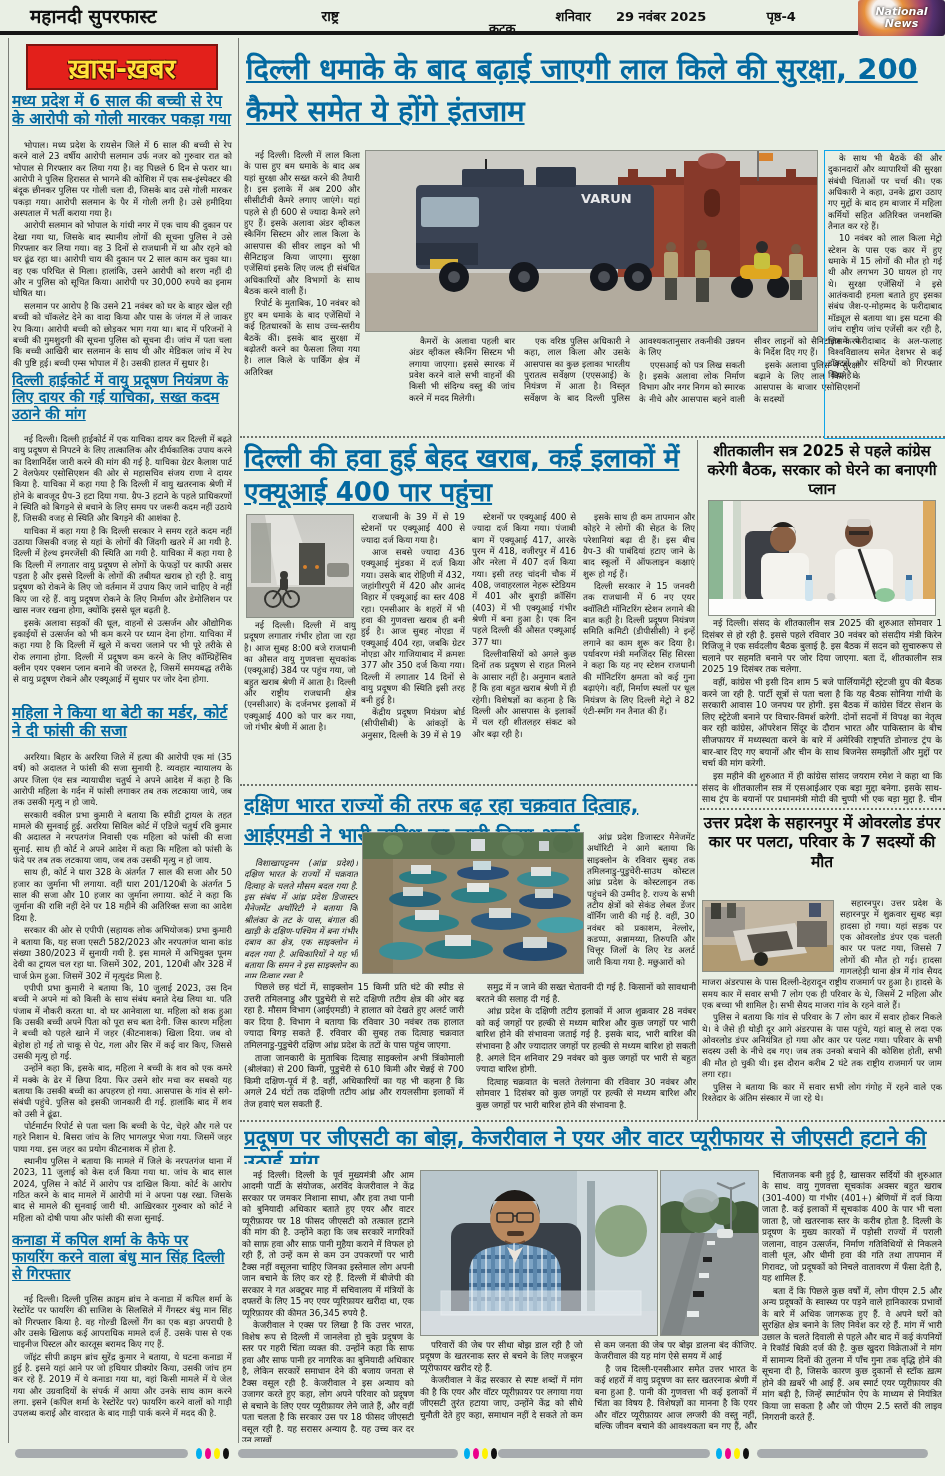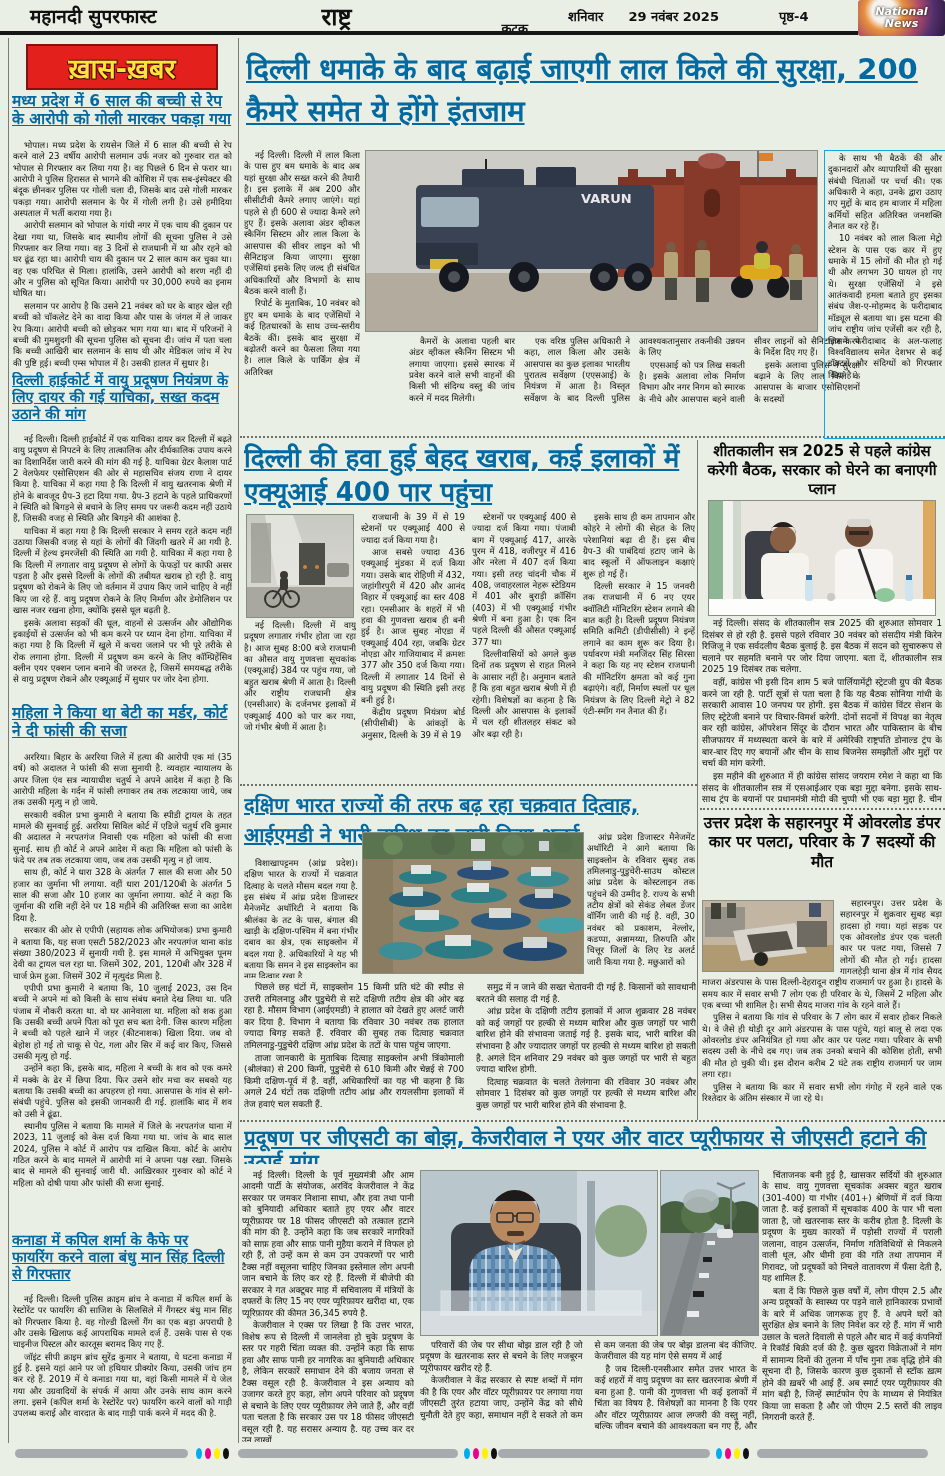--- a/index.html
+++ b/index.html
@@ -26,21 +26,21 @@
   .logo{border-radius:3px;display:flex;flex-direction:column;align-items:center;justify-content:center;
         background:radial-gradient(circle at 30% 30%,#f6f2ee 0 18%,#e8913c 30%,#a8486b 55%,#53306e 75%,#2c1a3c 100%);
         color:#fff;font-weight:700;font-style:italic;line-height:1.05;font-size:11px;
         text-shadow:0 0 3px #000;}
 </style>
 </head>
 <body>
 
 <div class="abs mast" style="left:0;top:0;width:945px;height:31px;background:#e9efe4;padding:0;">
   <div class="mastitem" style="font-size:19px;margin-left:30px;">महानदी सुपरफास्ट</div>
-  <div class="mastitem" style="font-size:24px;margin-left:165px;">राष्ट्र</div>
+  <div class="mastitem" style="font-size:14px;margin-left:165px;">राष्ट्र</div>
   <div class="mastitem" style="font-size:13px;margin-left:150px;margin-top:24px;">कटक</div>
   <div class="mastitem" style="font-size:13px;margin-left:40px;">शनिवार</div>
   <div class="mastitem" style="font-size:13px;margin-left:25px;">29 नवंबर 2025</div>
   <div class="mastitem" style="font-size:13px;margin-left:60px;">पृष्ठ-4</div>
 </div>
 <div class="abs logo" style="left:858px;top:0;width:87px;height:36px;">
   <span>National</span>
   <span>News</span>
 </div>
 <div class="abs" style="left:0;top:31px;width:858px;height:4px;background:#161616;"></div>
@@ -72,20 +72,21 @@
 </div>
 
 <div class="abs hl" style="left:12px;top:704px;width:220px;height:44px;font-size:15.5px;">महिला ने किया था बेटी का मर्डर, कोर्ट ने दी फांसी की सजा</div>
 <div class="abs bt" style="left:13px;top:752px;width:219px;height:476px;">
   <p>अररिया। बिहार के अररिया जिले में हत्या की आरोपी एक मां (35 वर्ष) को अदालत ने फांसी की सजा सुनायी है. व्यवहार न्यायालय के अपर जिला एंव सत्र न्यायाधीश चतुर्थ ने अपने आदेश में कहा है कि आरोपी महिला के गर्दन में फांसी लगाकर तब तक लटकाया जाये, जब तक उसकी मृत्यु न हो जाये.</p>
   <p>सरकारी वकील प्रभा कुमारी ने बताया कि स्पीडी ट्रायल के तहत मामले की सुनवाई हुई. अररिया सिविल कोर्ट में एडिजे चतुर्थ रवि कुमार की अदालत ने नरपतगंज निवासी एक महिला को फांसी की सजा सुनाई. साथ ही कोर्ट ने अपने आदेश में कहा कि महिला को फांसी के फंदे पर तब तक लटकाया जाय, जब तक उसकी मृत्यु न हो जाय.</p>
   <p>साथ ही, कोर्ट ने धारा 328 के अंतर्गत 7 साल की सजा और 50 हजार का जुर्माना भी लगाया. वहीं धारा 201/120बी के अंतर्गत 5 साल की सजा और 10 हजार का जुर्माना लगाया. कोर्ट ने कहा कि जुर्माना की राशि नहीं देने पर 18 महीने की अतिरिक्त सजा का आदेश दिया है.</p>
   <p>सरकार की ओर से एपीपी (सहायक लोक अभियोजक) प्रभा कुमारी ने बताया कि, यह सजा एसटी 582/2023 और नरपतगंज थाना कांड संख्या 380/2023 में सुनायी गयी है. इस मामले में अभियुक्त पूनम देवी का ट्रायल चल रहा था. जिसमें 302, 201, 120बी और 328 में चार्ज फ्रेम हुआ. जिसमें 302 में मृत्युदंड मिला है.</p>
   <p>एपीपी प्रभा कुमारी ने बताया कि, 10 जुलाई 2023, उस दिन बच्ची ने अपने मां को किसी के साथ संबंध बनाते देख लिया था. पति पंजाब में नौकरी करता था. वो घर आनेवाला था. महिला को शक हुआ कि उसकी बच्ची अपने पिता को पूरा सच बता देगी. जिस कारण महिला ने बच्ची को पहले खाने में जहर (कीटनाशक) खिला दिया. जब वो बेहोश हो गई तो चाकू से पेट, गला और सिर में कई वार किए, जिससे उसकी मृत्यु हो गई.</p>
   <p>उन्होंने कहा कि, इसके बाद, महिला ने बच्ची के शव को एक कमरे में मक्के के ढेर में छिपा दिया. फिर उसने शोर मचा कर सबको यह बताया कि उसकी बच्ची का अपहरण हो गया. आसपास के गांव से सगे-संबंधी पहुंचे. पुलिस को इसकी जानकारी दी गई. हालांकि बाद में शव को उसी ने ढूंढा.</p>
+  <p>पोर्टमार्टम रिपोर्ट से पता चला कि बच्ची के पेट, चेहरे और गले पर गहरे निशान थे. बिसरा जांच के लिए भागलपुर भेजा गया. जिसमें जहर पाया गया. इस जहर का प्रयोग कीटनाशक में होता है.</p>
   <p>स्थानीय पुलिस ने बताया कि मामले में जिले के नरपतगंज थाना में 2023, 11 जुलाई को केस दर्ज किया गया था. जांच के बाद साल 2024, पुलिस ने कोर्ट में आरोप पत्र दाखिल किया. कोर्ट के आरोप गठित करने के बाद मामले में आरोपी मां ने अपना पक्ष रखा. जिसके बाद से मामले की सुनवाई जारी थी. आख़िरकार गुरुवार को कोर्ट ने महिला को दोषी पाया और फांसी की सजा सुनाई.</p>
 </div>
 
 <div class="abs hl" style="left:12px;top:1232px;width:220px;height:58px;font-size:14.5px;">कनाडा में कपिल शर्मा के कैफे पर फायरिंग करने वाला बंधु मान सिंह दिल्ली से गिरफ्तार</div>
 <div class="abs bt" style="left:13px;top:1294px;width:219px;height:146px;">
   <p>नई दिल्ली। दिल्ली पुलिस क्राइम ब्रांच ने कनाडा में कपिल शर्मा के रेस्टोरेंट पर फायरिंग की साजिश के सिलसिले में गैंगस्टर बंधु मान सिंह को गिरफ्तार किया है. वह गोल्डी ढिल्लों गैंग का एक बड़ा अपराधी है और उसके खिलाफ कई आपराधिक मामले दर्ज हैं. उसके पास से एक चाइनीज पिस्टल और कारतूस बरामद किए गए हैं.</p>
   <p>जॉइंट सीपी क्राइम ब्रांच सुरेंद्र कुमार ने बताया, ये घटना कनाडा में हुई है. इसने यहां आने पर जो हथियार प्रीक्योर किया, उसकी जांच हम कर रहे हैं. 2019 में ये कनाडा गया था, वहां किसी मामले में ये जेल गया और उग्रवादियों के संपर्क में आया और उनके साथ काम करने लगा. इसने (कपिल शर्मा के रेस्टोरेंट पर) फायरिंग करने वालों को गाड़ी उपलब्ध कराई और वारदात के बाद गाड़ी पार्क करने में मदद की है.</p>
 </div>
 
 <div class="abs hl" style="left:246px;top:48px;width:694px;height:94px;font-size:29px;line-height:1.45;">दिल्ली धमाके के बाद बढ़ाई जाएगी लाल किले की सुरक्षा, 200 कैमरे समेत ये होंगे इंतजाम</div>
@@ -248,21 +249,21 @@
         <rect x="24" y="2" width="9" height="15" fill="#54544b"></rect>
       <rect x="106" y="2" width="12" height="14" fill="#47536b"></rect>
     </svg>
   </span>
   <p>सहारनपुर। उत्तर प्रदेश के सहारनपुर में शुक्रवार सुबह बड़ा हादसा हो गया। यहां सड़क पर एक ओवरलोड डंपर एक चलती कार पर पलट गया, जिससे 7 लोगों की मौत हो गई। हादसा गागलहेड़ी थाना क्षेत्र में गांव सैयद माजरा अंडरपास के पास दिल्ली-देहरादून राष्ट्रीय राजमार्ग पर हुआ है। हादसे के समय कार में सवार सभी 7 लोग एक ही परिवार के थे, जिसमें 2 महिला और एक बच्चा भी शामिल है। सभी सैयद माजरा गांव के रहने वाले हैं।</p>
   <p>पुलिस ने बताया कि गांव से परिवार के 7 लोग कार में सवार होकर निकले थे। वे जैसे ही थोड़ी दूर आगे अंडरपास के पास पहुंचे, यहां बालू से लदा एक ओवरलोड डंपर अनियंत्रित हो गया और कार पर पलट गया। परिवार के सभी सदस्य उसी के नीचे दब गए। जब तक उनको बचाने की कोशिश होती, सभी की मौत हो चुकी थी। इस दौरान करीब 2 घंटे तक राष्ट्रीय राजमार्ग पर जाम लगा रहा।</p>
   <p>पुलिस ने बताया कि कार में सवार सभी लोग गंगोह में रहने वाले एक रिश्तेदार के अंतिम संस्कार में जा रहे थे।</p>
 </div>
 
 <div class="abs hl" style="left:244px;top:790px;width:452px;height:64px;font-size:20px;line-height:1.5;">दक्षिण भारत राज्यों की तरफ बढ़ रहा चक्रवात दित्वाह, आईएमडी ने भारी बारिश का जारी किया अलर्ट</div>
-<div class="abs bt" style="left:244px;top:858px;width:114px;height:120px;">
+<div class="abs bt" style="left:244px;top:858px;width:114px;height:120px;font-style:italic;">
   <p>विशाखापट्टनम (आंध्र प्रदेश)। दक्षिण भारत के राज्यों में चक्रवात दित्वाह के चलते मौसम बदल गया है. इस संबंध में आंध्र प्रदेश डिजास्टर मैनेजमेंट अथॉरिटी ने बताया कि श्रीलंका के तट के पास, बंगाल की खाड़ी के दक्षिण-पश्चिम में बना गंभीर दबाव का क्षेत्र, एक साइक्लोन में बदल गया है. अधिकारियों ने यह भी बताया कि समन ने इस साइक्लोन का नाम दित्वाह रखा है.</p>
 </div>
 <div class="abs photo" style="left:362px;top:832px;width:220px;height:140px;">
   <svg width="220" height="140" viewBox="0 0 220 140">
     <rect width="220" height="140" fill="#97886d"></rect>
     <rect width="220" height="26" fill="#5a7450"></rect>
     <circle cx="30" cy="12" r="10" fill="#6b8a5c"></circle>
       <circle cx="80" cy="10" r="12" fill="#52694a"></circle>
       <circle cx="150" cy="12" r="11" fill="#64805a"></circle>
       <circle cx="200" cy="10" r="10" fill="#55704c"></circle>

